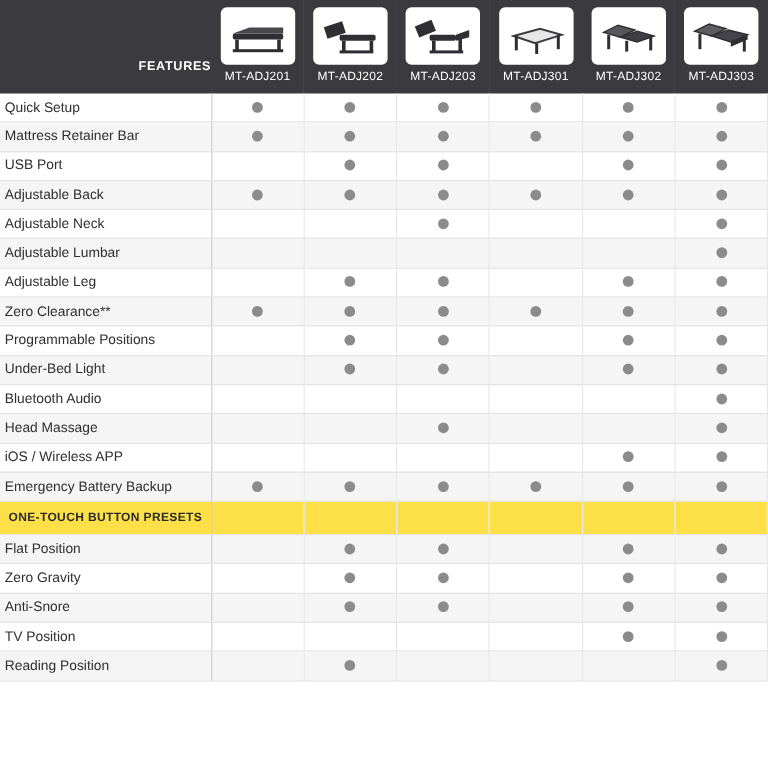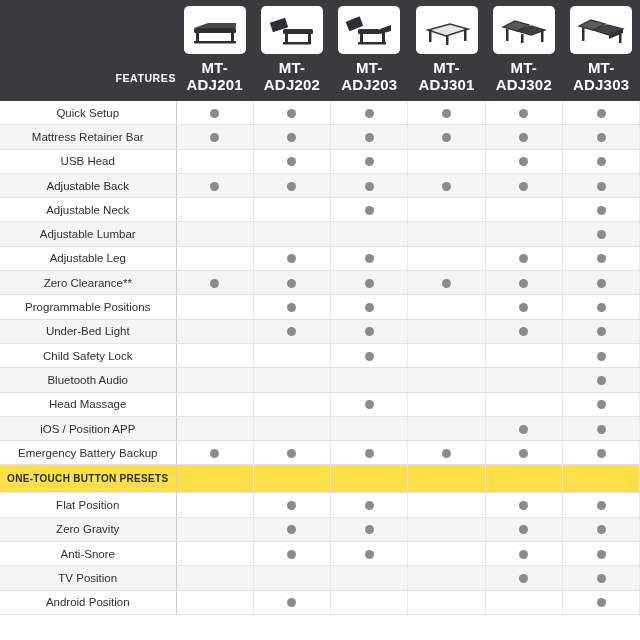--- a/index.html
+++ b/index.html
@@ -62,33 +62,33 @@
     background: #ffffff;
     border-radius: 5px;
     display: flex;
     align-items: center;
     justify-content: center;
     margin-bottom: 5px;
   }
   .thumb svg { display: block; }
   .model-label {
     color: #ffffff;
-    font-size: 15px;
+    font-size: 10px;
     letter-spacing: 0.2px;
     padding-bottom: 8px;
-    font-weight: bold;
+    font-weight: normal;
   }
   tr.data-row td {
     height: 23.3px;
     border-bottom: 1px solid #e3e3e3;
     border-right: 1px solid #e9e9e9;
     padding: 0;
   }
   tr.data-row td.feat {
-    text-align: center;
+    text-align: left;
     font-size: 11.5px;
     color: #2f2f2f;
     border-right: 1px solid #cfcfcf;
     padding: 0 4px;
   }
   tr.data-row td.dotcell {
     text-align: center;
   }
   tr.data-row:nth-child(even) td {
     background: #f5f5f5;
@@ -227,21 +227,21 @@
         <tr class="data-row">
           <td class="feat">Mattress Retainer Bar</td>
           <td class="dotcell"><span class="dot"></span></td>
           <td class="dotcell"><span class="dot"></span></td>
           <td class="dotcell"><span class="dot"></span></td>
           <td class="dotcell"><span class="dot"></span></td>
           <td class="dotcell"><span class="dot"></span></td>
           <td class="dotcell"><span class="dot"></span></td>
         </tr>
         <tr class="data-row">
-          <td class="feat">USB Head</td>
+          <td class="feat">USB Port</td>
           <td class="dotcell"><span class="dot off"></span></td>
           <td class="dotcell"><span class="dot"></span></td>
           <td class="dotcell"><span class="dot"></span></td>
           <td class="dotcell"><span class="dot off"></span></td>
           <td class="dotcell"><span class="dot"></span></td>
           <td class="dotcell"><span class="dot"></span></td>
         </tr>
         <tr class="data-row">
           <td class="feat">Adjustable Back</td>
           <td class="dotcell"><span class="dot"></span></td>
@@ -299,48 +299,39 @@
         <tr class="data-row">
           <td class="feat">Under-Bed Light</td>
           <td class="dotcell"><span class="dot off"></span></td>
           <td class="dotcell"><span class="dot"></span></td>
           <td class="dotcell"><span class="dot"></span></td>
           <td class="dotcell"><span class="dot off"></span></td>
           <td class="dotcell"><span class="dot"></span></td>
           <td class="dotcell"><span class="dot"></span></td>
         </tr>
         <tr class="data-row">
-          <td class="feat">Child Safety Lock</td>
-          <td class="dotcell"><span class="dot off"></span></td>
-          <td class="dotcell"><span class="dot off"></span></td>
-          <td class="dotcell"><span class="dot"></span></td>
-          <td class="dotcell"><span class="dot off"></span></td>
-          <td class="dotcell"><span class="dot off"></span></td>
-          <td class="dotcell"><span class="dot"></span></td>
-        </tr>
-        <tr class="data-row">
           <td class="feat">Bluetooth Audio</td>
           <td class="dotcell"><span class="dot off"></span></td>
           <td class="dotcell"><span class="dot off"></span></td>
           <td class="dotcell"><span class="dot off"></span></td>
           <td class="dotcell"><span class="dot off"></span></td>
           <td class="dotcell"><span class="dot off"></span></td>
           <td class="dotcell"><span class="dot"></span></td>
         </tr>
         <tr class="data-row">
           <td class="feat">Head Massage</td>
           <td class="dotcell"><span class="dot off"></span></td>
           <td class="dotcell"><span class="dot off"></span></td>
           <td class="dotcell"><span class="dot"></span></td>
           <td class="dotcell"><span class="dot off"></span></td>
           <td class="dotcell"><span class="dot off"></span></td>
           <td class="dotcell"><span class="dot"></span></td>
         </tr>
         <tr class="data-row">
-          <td class="feat">iOS / Position APP</td>
+          <td class="feat">iOS / Wireless APP</td>
           <td class="dotcell"><span class="dot off"></span></td>
           <td class="dotcell"><span class="dot off"></span></td>
           <td class="dotcell"><span class="dot off"></span></td>
           <td class="dotcell"><span class="dot off"></span></td>
           <td class="dotcell"><span class="dot"></span></td>
           <td class="dotcell"><span class="dot"></span></td>
         </tr>
         <tr class="data-row">
           <td class="feat">Emergency Battery Backup</td>
           <td class="dotcell"><span class="dot"></span></td>
@@ -389,21 +380,21 @@
         <tr class="data-row">
           <td class="feat">TV Position</td>
           <td class="dotcell"><span class="dot off"></span></td>
           <td class="dotcell"><span class="dot off"></span></td>
           <td class="dotcell"><span class="dot off"></span></td>
           <td class="dotcell"><span class="dot off"></span></td>
           <td class="dotcell"><span class="dot"></span></td>
           <td class="dotcell"><span class="dot"></span></td>
         </tr>
         <tr class="data-row">
-          <td class="feat">Android Position</td>
+          <td class="feat">Reading Position</td>
           <td class="dotcell"><span class="dot off"></span></td>
           <td class="dotcell"><span class="dot"></span></td>
           <td class="dotcell"><span class="dot off"></span></td>
           <td class="dotcell"><span class="dot off"></span></td>
           <td class="dotcell"><span class="dot off"></span></td>
           <td class="dotcell"><span class="dot"></span></td>
         </tr>
       </tbody>
   </table>
 </div>

